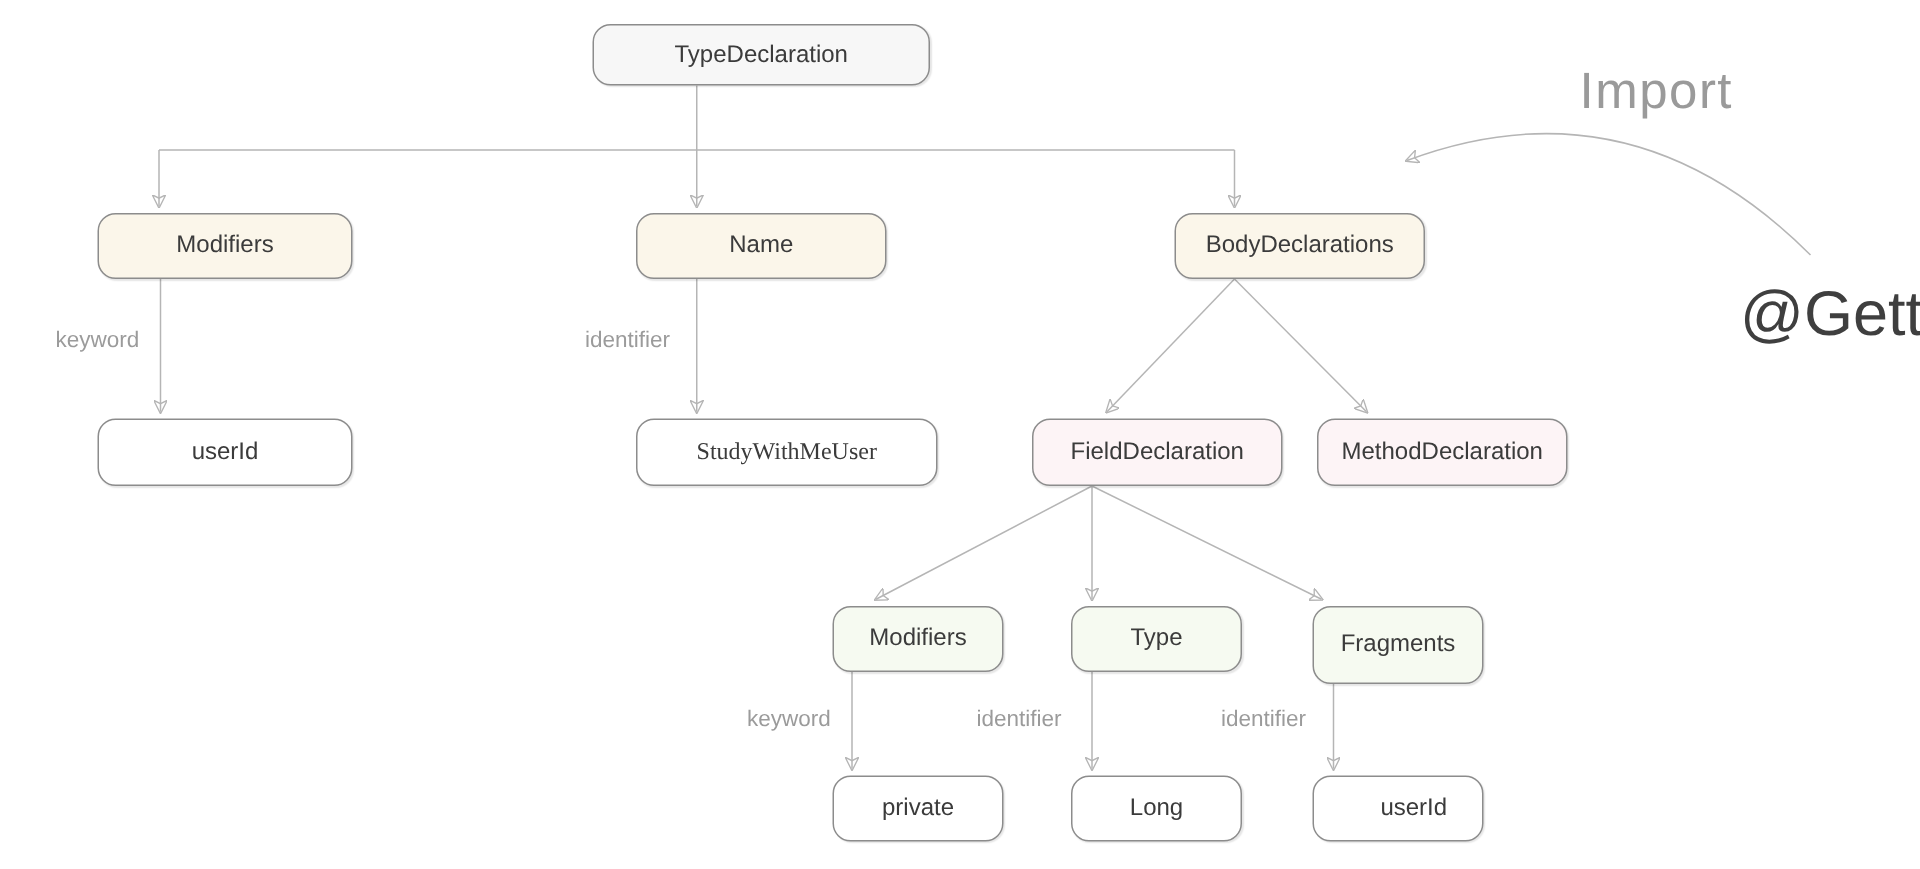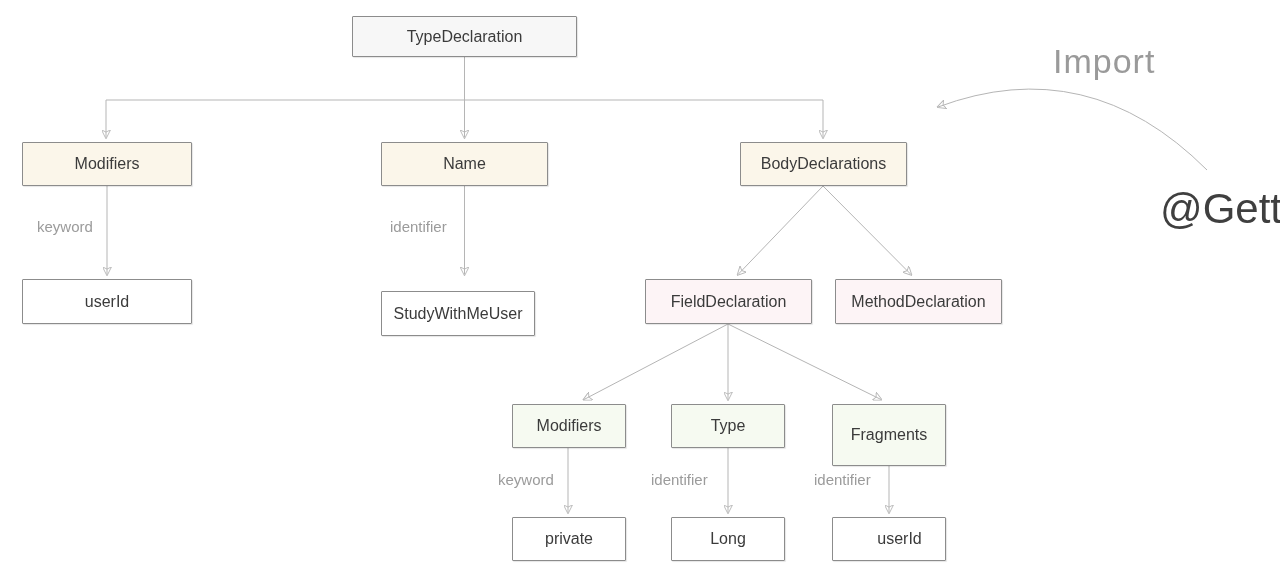--- a/index.html
+++ b/index.html
@@ -6,26 +6,27 @@
   body{
     width:1280px;height:579px;background:#ffffff;overflow:hidden;position:relative;
     font-family:"Liberation Sans","DejaVu Sans",sans-serif;
   }
   #canvas{position:relative;width:1280px;height:579px;}
   svg.edges{position:absolute;left:0;top:0;width:1280px;height:579px;pointer-events:none;}
   svg.edges path, svg.edges line{stroke:var(--edge,#b5b5b5);stroke-width:1;fill:none;}
   .arrowhead{fill:var(--arrowhead,#7a7a7a);stroke:none;}
   .node{
     position:absolute;box-sizing:border-box;
-    border:1px solid var(--border,#8c8c8c);border-radius:1px;
+    border:1px solid var(--border,#8c8c8c);border-radius:12px;
     display:flex;align-items:center;justify-content:center;
     font-size:16px;color:var(--node-text,#3b3b3b);
     background:var(--leaf-fill,#ffffff);
     box-shadow:1px 1px 1px rgba(0,0,0,0.10);
     white-space:nowrap;
+    margin-left:43px;
   }
   .node.root{background:var(--root-fill,#f7f7f7);}
   .node.lvl1{background:var(--level1-fill,#fbf6ea);}
   .node.decl{background:var(--declaration-fill,#fdf4f6);}
   .node.green{background:var(--field-child-fill,#f6faf1);}
   .edge-label{
     position:absolute;font-size:15px;color:var(--edge-label,#9b9b9b);
     white-space:nowrap;
   }
   .import-label{
@@ -75,31 +76,31 @@
   <div class="node root" style="left:352px;top:16px;width:225px;height:41px;">TypeDeclaration</div>
 
   <div class="node lvl1" style="left:22px;top:142px;width:170px;height:44px;">Modifiers</div>
 
   <div class="node lvl1" style="left:381px;top:142px;width:167px;height:44px;">Name</div>
 
   <div class="node lvl1" style="left:740px;top:142px;width:167px;height:44px;">BodyDeclarations</div>
 
   <div class="node" style="left:22px;top:279px;width:170px;height:45px;">userId</div>
 
-  <div class="node" style="left:381px;top:291px;width:154px;height:45px;">StudyWithMeUser</div>
+  <div class="node" style="left:381px;top:279px;width:201px;height:45px;font-family:Liberation Serif, serif;">StudyWithMeUser</div>
 
   <div class="node decl" style="left:645px;top:279px;width:167px;height:45px;">FieldDeclaration</div>
 
   <div class="node decl" style="left:835px;top:279px;width:167px;height:45px;">MethodDeclaration</div>
 
   <div class="node green" style="left:512px;top:404px;width:114px;height:44px;">Modifiers</div>
 
   <div class="node green" style="left:671px;top:404px;width:114px;height:44px;">Type</div>
 
-  <div class="node green" style="left:832px;top:404px;width:114px;height:62px;">Fragments</div>
+  <div class="node green" style="left:832px;top:404px;width:114px;height:52px;">Fragments</div>
 
   <div class="node" style="left:512px;top:517px;width:114px;height:44px;">private</div>
 
   <div class="node" style="left:671px;top:517px;width:114px;height:44px;">Long</div>
 
   <div class="node" style="left:832px;top:517px;width:114px;height:44px;padding-left:21px;">userId</div>
 
   <div class="edge-label" style="left:37px;top:218px;">keyword</div>
 
   <div class="edge-label" style="left:390px;top:218px;">identifier</div>

